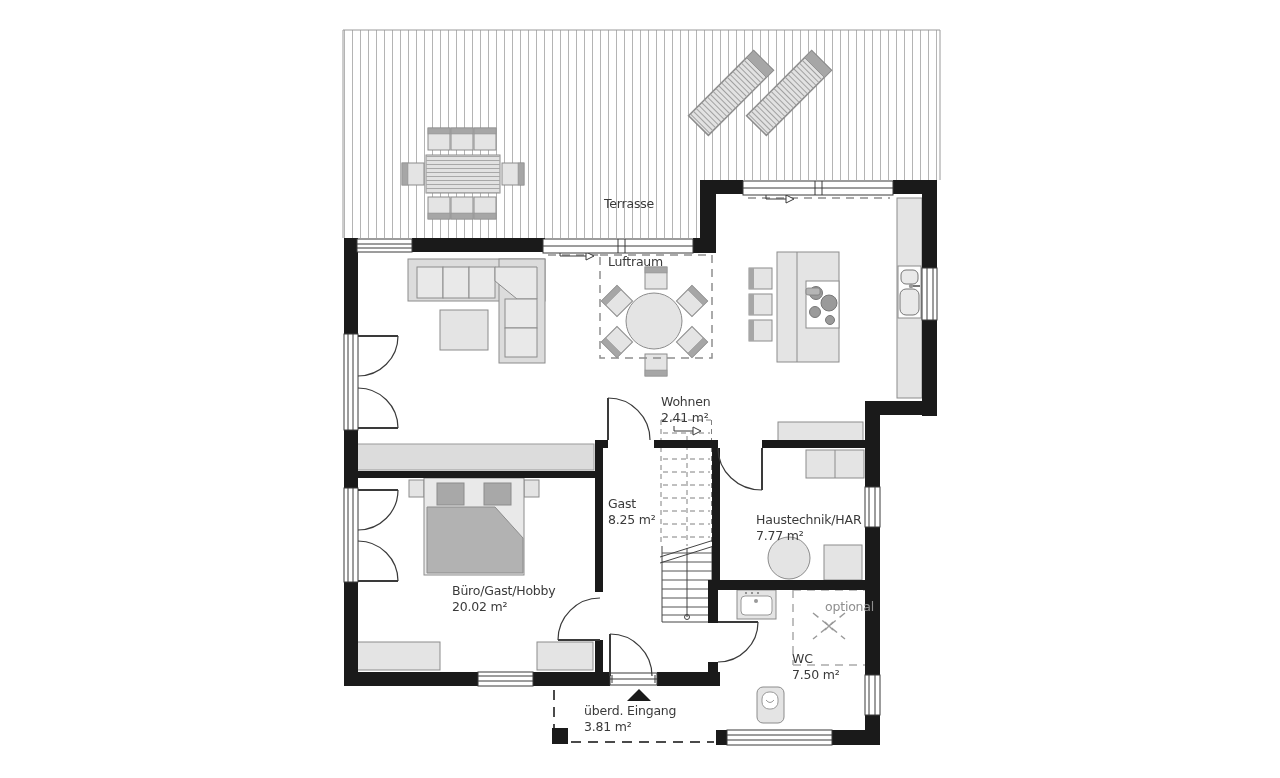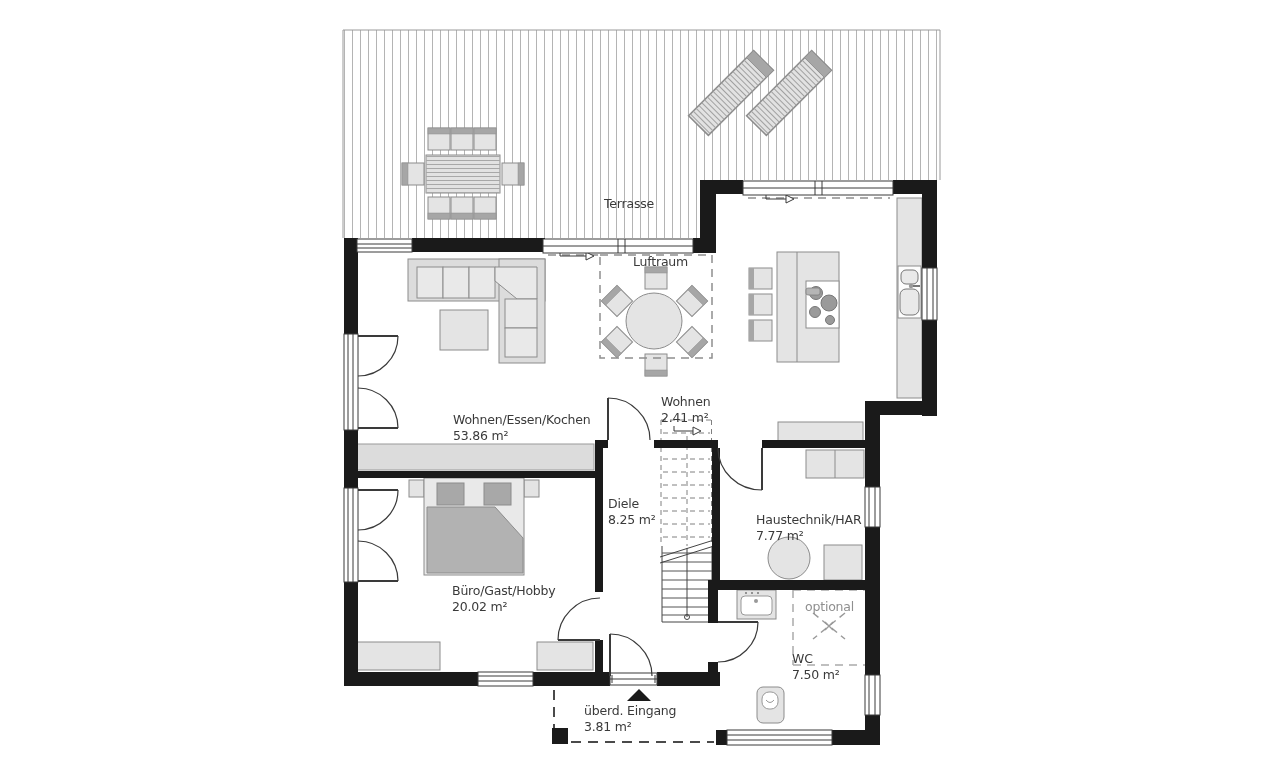--- a/index.html
+++ b/index.html
@@ -12,21 +12,21 @@
   }
   #plan-svg{position:absolute;left:0;top:0;}
   .lbl{
     position:absolute;
     font-size:12.5px;
     line-height:1.28;
     color:#3a3a3a;
     letter-spacing:-0.2px;
     white-space:nowrap;
   }
-  .lbl.dim{color:#8f8f8f;}
+  .lbl.dim{color:#8f8f8f;margin-left:20px;}
 </style>
 </head>
 <body>
 
 <div id="canvas">
 
   <svg id="plan-svg" width="1280" height="778" viewBox="0 0 1280 778">
 
     <defs>
       <pattern id="deck" width="8" height="8" patternUnits="userSpaceOnUse">
@@ -316,36 +316,32 @@
         <line x1="600" y1="640" x2="558" y2="640" stroke-width="2"></line>
         <path d="M558,640 A42,42 0 0 1 600,598" stroke-width="1.2"></path>
       </g>
     </g>
   </svg>
 
   <div class="lbl" style="left:604px;top:196px">
     <div>Terrasse</div>
   </div>
 
-  <div class="lbl" style="left:633px;top:254px">
+  <div class="lbl" style="left:608px;top:254px">
     <div>Luftraum</div>
   </div>
 
-  <div class="lbl" style="left:453px;top:412px">
-    <div>Wohnen/Essen/Kochen</div>
-    <div>53.86 m²</div>
-  </div>
 
   <div class="lbl" style="left:661px;top:394px">
     <div>Wohnen</div>
     <div>2.41 m²</div>
   </div>
 
   <div class="lbl" style="left:608px;top:496px">
-    <div>Diele</div>
+    <div>Gast</div>
     <div>8.25 m²</div>
   </div>
 
   <div class="lbl" style="left:756px;top:512px">
     <div>Haustechnik/HAR</div>
     <div>7.77 m²</div>
   </div>
 
   <div class="lbl" style="left:452px;top:583px">
     <div>Büro/Gast/Hobby</div>

